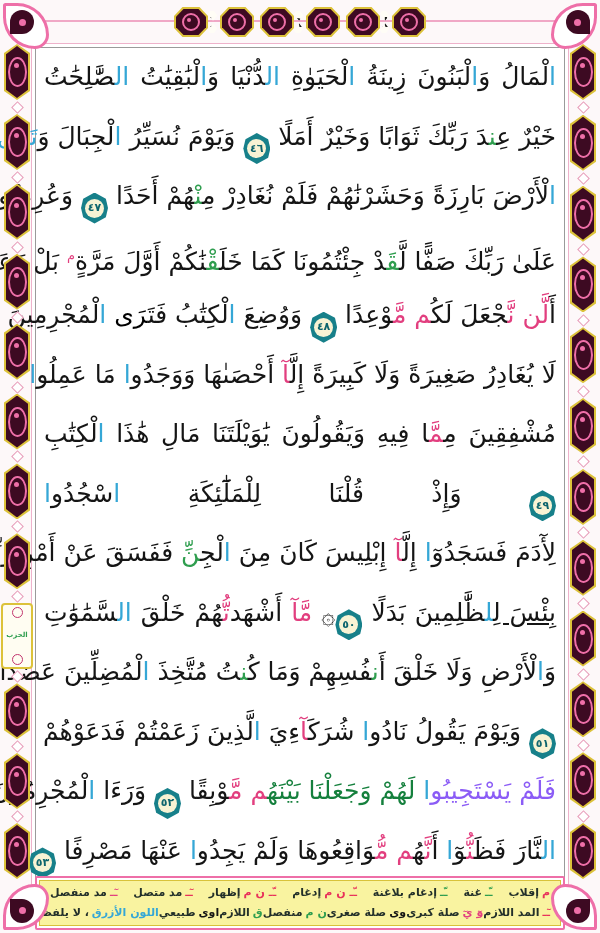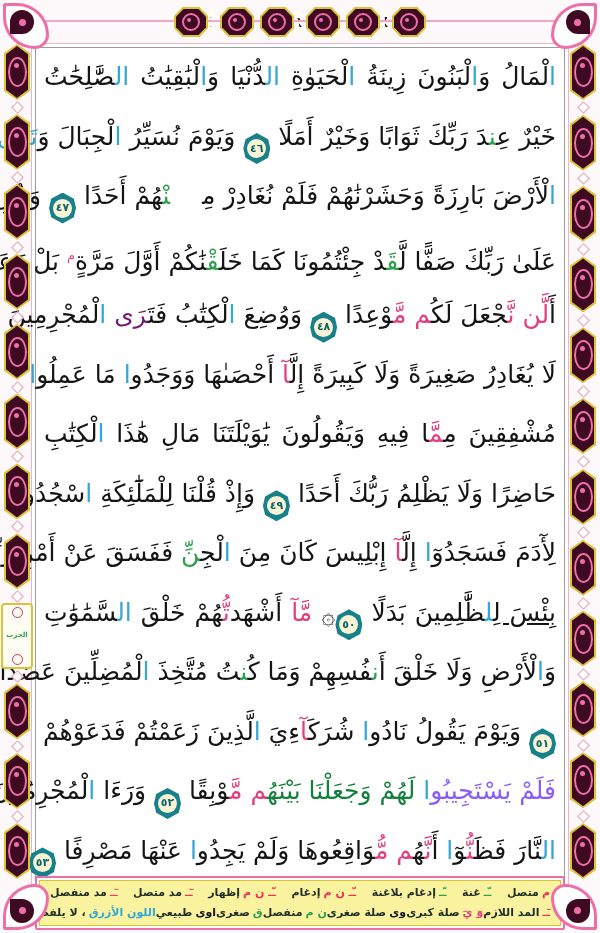--- a/index.html
+++ b/index.html
@@ -275,30 +275,30 @@
         <i></i>
         <u></u>
       </div>
     </div>
 
   <div class="text-frame" id="quran-lines">
       <div class="qline"><span style="color: rgb(53, 167, 214);">ا</span><span style="color: rgb(21, 21, 21);">لْمَالُ وَ</span><span style="color: rgb(53, 167, 214);">ا</span><span style="color: rgb(21, 21, 21);">لْبَنُونَ زِينَةُ </span><span style="color: rgb(53, 167, 214);">ا</span><span style="color: rgb(21, 21, 21);">لْحَيَوٰةِ </span><span style="color: rgb(53, 167, 214);">ال‍</span><span style="color: rgb(21, 21, 21);">‍دُّنْيَا وَ</span><span style="color: rgb(53, 167, 214);">ا</span><span style="color: rgb(21, 21, 21);">لْبَٰقِيَٰتُ </span><span style="color: rgb(53, 167, 214);">ال‍</span><span style="color: rgb(21, 21, 21);">‍صَّٰلِحَٰتُ</span></div>
       <div class="qline"><span style="color: rgb(21, 21, 21);">خَيْرٌ عِ‍</span><span style="color: rgb(47, 158, 79);">‍ن‍</span><span style="color: rgb(21, 21, 21);">‍دَ رَبِّكَ ثَوَابًا وَخَيْرٌ أَمَلًا </span><span class="aya">
           <b>٤٦</b>
         </span><span style="color: rgb(21, 21, 21);"> وَيَوْمَ نُسَيِّرُ </span><span style="color: rgb(53, 167, 214);">ا</span><span style="color: rgb(21, 21, 21);">لْجِبَالَ وَ</span><span style="color: rgb(53, 167, 214);">تَرَى</span></div>
-      <div class="qline"><span style="color: rgb(53, 167, 214);">ا</span><span style="color: rgb(21, 21, 21); margin-left: 32px;">لْأَرْضَ بَارِزَةً وَحَشَرْنَٰهُمْ فَلَمْ نُغَادِرْ مِ‍</span><span style="color: rgb(47, 158, 79);">‍نْ‍</span><span style="color: rgb(21, 21, 21);">‍هُمْ أَحَدًا </span><span class="aya">
+      <div class="qline"><span style="color: rgb(53, 167, 214);">ا</span><span style="color: rgb(21, 21, 21);">لْأَرْضَ بَارِزَةً وَحَشَرْنَٰهُمْ فَلَمْ نُغَادِرْ مِ‍</span><span style="color: rgb(47, 158, 79);">‍نْ‍</span><span style="color: rgb(21, 21, 21);">‍هُمْ أَحَدًا </span><span class="aya">
           <b>٤٧</b>
         </span><span style="color: rgb(21, 21, 21);"> وَعُرِضُو</span></div>
       <div class="qline"><span style="color: rgb(21, 21, 21);">عَلَىٰ رَبِّكَ صَفًّا لَّ‍</span><span style="color: rgb(47, 158, 79);">‍قَ‍</span><span style="color: rgb(21, 21, 21);">‍دْ جِئْتُمُونَا كَمَا خَلَ‍</span><span style="color: rgb(47, 158, 79);">‍قْ‍</span><span style="color: rgb(21, 21, 21);">‍نَٰكُمْ أَوَّلَ مَرَّةٍ</span><span class="ps" style="color: rgb(226, 63, 127);">م</span><span style="color: rgb(21, 21, 21);"> بَلْ زَعَمْتُمْ</span></div>
       <div class="qline"><span style="color: rgb(21, 21, 21);">أَ</span><span style="color: rgb(226, 63, 127);">لَّن نَّ‍</span><span style="color: rgb(21, 21, 21);">‍جْعَلَ لَكُ‍</span><span style="color: rgb(226, 63, 127);">‍م مَّ‍</span><span style="color: rgb(21, 21, 21);">‍وْعِدًا </span><span class="aya">
           <b>٤٨</b>
-        </span><span style="color: rgb(21, 21, 21);"> وَوُضِعَ </span><span style="color: rgb(53, 167, 214);">ا</span><span style="color: rgb(21, 21, 21);">لْكِتَٰبُ فَتَ‍</span><span style="color: #701a75;">‍رَى</span><span style="color: rgb(21, 21, 21);"> </span><span style="color: rgb(53, 167, 214);">ا</span><span style="color: rgb(21, 21, 21);">لْمُجْرِمِينَ</span></div>
+        </span><span style="color: rgb(21, 21, 21);"> وَوُضِعَ </span><span style="color: rgb(53, 167, 214);">ا</span><span style="color: rgb(21, 21, 21);">لْكِتَٰبُ فَتَ‍</span><span style="color: #000000;">‍رَى</span><span style="color: rgb(21, 21, 21);"> </span><span style="color: rgb(53, 167, 214);">ا</span><span style="color: rgb(21, 21, 21);">لْمُجْرِمِينَ</span></div>
       <div class="qline"><span style="color: rgb(21, 21, 21);">لَا يُغَادِرُ صَغِيرَةً وَلَا كَبِيرَةً إِلَّ‍</span><span style="color: rgb(226, 63, 127);">‍آ</span><span style="color: rgb(21, 21, 21);"> أَحْصَىٰهَا وَوَجَدُو</span><span style="color: rgb(53, 167, 214);">ا</span><span style="color: rgb(21, 21, 21);"> مَا عَمِلُو</span><span style="color: rgb(53, 167, 214);">ا</span></div>
       <div class="qline"><span style="color: rgb(21, 21, 21);">مُشْفِقِينَ مِ‍</span><span style="color: rgb(226, 63, 127);">‍مَّ‍</span><span style="color: rgb(21, 21, 21);">‍ا فِيهِ وَيَقُولُونَ يَٰوَيْلَتَنَا مَالِ هَٰذَا </span><span style="color: rgb(53, 167, 214);">ا</span><span style="color: rgb(21, 21, 21);">لْكِتَٰبِ</span></div>
-      <div class="qline"><span style="color: rgb(21, 21, 21);">حَاضِرًا وَلَا يَظْلِمُ رَبُّكَ أَحَدًا </span><span class="aya">
+      <div class="qline"><span class="aya">
           <b>٤٩</b>
         </span><span style="color: rgb(21, 21, 21);"> وَإِذْ قُلْنَا لِلْمَلَٰٓئِكَةِ </span><span style="color: rgb(53, 167, 214);">ا</span><span style="color: rgb(21, 21, 21);">سْجُدُو</span><span style="color: rgb(53, 167, 214);">ا</span></div>
       <div class="qline"><span style="color: rgb(21, 21, 21);">لِأٓدَمَ فَسَجَدُو</span><span style="color: rgb(226, 63, 127);">ٓ</span><span style="color: rgb(53, 167, 214);">ا</span><span style="color: rgb(21, 21, 21);"> إِلَّ‍</span><span style="color: rgb(226, 63, 127);">‍آ</span><span style="color: rgb(21, 21, 21);"> إِبْلِيسَ كَانَ مِنَ </span><span style="color: rgb(53, 167, 214);">ا</span><span style="color: rgb(21, 21, 21);">لْجِ‍</span><span style="color: rgb(47, 158, 79);">‍نِّ</span><span style="color: rgb(21, 21, 21);"> فَفَسَقَ عَنْ أَمْرِ رَبِّهِ</span></div>
       <div class="qline"><span style="color: rgb(21, 21, 21); text-decoration: underline;">بِئْسَ لِ‍</span><span style="color: rgb(53, 167, 214);">‍ل‍</span><span style="color: rgb(21, 21, 21);">‍ظَّٰلِمِينَ بَدَلًا </span><span class="aya">
           <b>٥٠</b>
         </span><span class="star">۞</span><span style="color: rgb(21, 21, 21);"> </span><span style="color: rgb(226, 63, 127);">مَّآ</span><span style="color: rgb(21, 21, 21);"> أَشْهَد</span><span style="color: rgb(226, 63, 127);">تُّ‍</span><span style="color: rgb(21, 21, 21);">‍هُمْ خَلْقَ </span><span style="color: rgb(53, 167, 214);">ال‍</span><span style="color: rgb(21, 21, 21);">‍سَّمَٰوَٰتِ</span></div>
       <div class="qline"><span style="color: rgb(21, 21, 21);">وَ</span><span style="color: rgb(53, 167, 214);">ا</span><span style="color: rgb(21, 21, 21);">لْأَرْضِ وَلَا خَلْقَ أَ</span><span style="color: rgb(47, 158, 79);">ن‍</span><span style="color: rgb(21, 21, 21);">‍فُسِهِمْ وَمَا كُ‍</span><span style="color: rgb(47, 158, 79);">‍ن‍</span><span style="color: rgb(21, 21, 21);">‍تُ مُتَّخِذَ </span><span style="color: rgb(53, 167, 214);">ا</span><span style="color: rgb(21, 21, 21);">لْمُضِلِّينَ عَضُدًا</span></div>
       <div class="qline"><span class="aya">
           <b>٥١</b>
         </span><span style="color: rgb(21, 21, 21);"> وَيَوْمَ يَقُولُ نَادُو</span><span style="color: rgb(53, 167, 214);">ا</span><span style="color: rgb(21, 21, 21);"> شُرَكَ‍</span><span style="color: rgb(226, 63, 127);">‍آ</span><span style="color: rgb(21, 21, 21);">ءِيَ </span><span style="color: rgb(53, 167, 214);">ا</span><span style="color: rgb(21, 21, 21);">لَّذِينَ زَعَمْتُمْ فَدَعَوْهُمْ</span></div>
@@ -308,21 +308,21 @@
       <div class="qline"><span style="color: rgb(53, 167, 214);">ال‍</span><span style="color: rgb(21, 21, 21);">‍نَّارَ فَظَ‍</span><span style="color: rgb(226, 63, 127);">‍نُّ‍</span><span style="color: rgb(21, 21, 21);">‍و</span><span style="color: rgb(226, 63, 127);">ٓ</span><span style="color: rgb(53, 167, 214);">ا</span><span style="color: rgb(21, 21, 21);"> أَ</span><span style="color: rgb(226, 63, 127);">نَّ‍</span><span style="color: rgb(21, 21, 21);">‍هُ‍</span><span style="color: rgb(226, 63, 127);">‍م مُّ‍</span><span style="color: rgb(21, 21, 21);">‍وَاقِعُوهَا وَلَمْ يَجِدُو</span><span style="color: rgb(53, 167, 214);">ا</span><span style="color: rgb(21, 21, 21);"> عَنْهَا مَصْرِفًا </span><span class="aya">
           <b>٥٣</b>
         </span></div>
     </div>
 
   <div class="legend-wrap">
     <div class="legend">
       <div class="lrow" id="legend-row-0">
           <span class="litem">
             <span class="mark" style="color: rgb(232, 49, 91);">م</span>
-            <span>متصل</span>
+            <span>إقلاب</span>
           </span>
           <span class="litem">
             <span class="mark" style="color: rgb(47, 158, 79);">ـّـ</span>
             <span>غنة</span>
           </span>
           <span class="litem">
             <span class="mark" style="color: rgb(47, 158, 79);">ـّـ</span>
             <span>إدغام بلاغنة</span>
           </span>
           <span class="litem">
@@ -354,21 +354,21 @@
           <span class="litem">
             <span class="mark" style="color: rgb(21, 21, 21);">وى</span>
             <span>صلة صغرى</span>
           </span>
           <span class="litem">
             <span class="mark" style="color: rgb(47, 158, 79);">ن م</span>
             <span>منفصل</span>
           </span>
           <span class="litem">
             <span class="mark" style="color: rgb(47, 158, 79);">ق</span>
-            <span>صغرى</span>
+            <span>اللازم</span>
           </span>
           <span class="litem">
             <span class="mark" style="color: rgb(21, 21, 21);">اوى</span>
             <span>طبيعي</span>
           </span>
           <span class="litem">
             <span class="mark" style="color: rgb(53, 167, 214);">اللون الأزرق</span>
             <span>، لا يلفظ</span>
           </span>
         </div>

